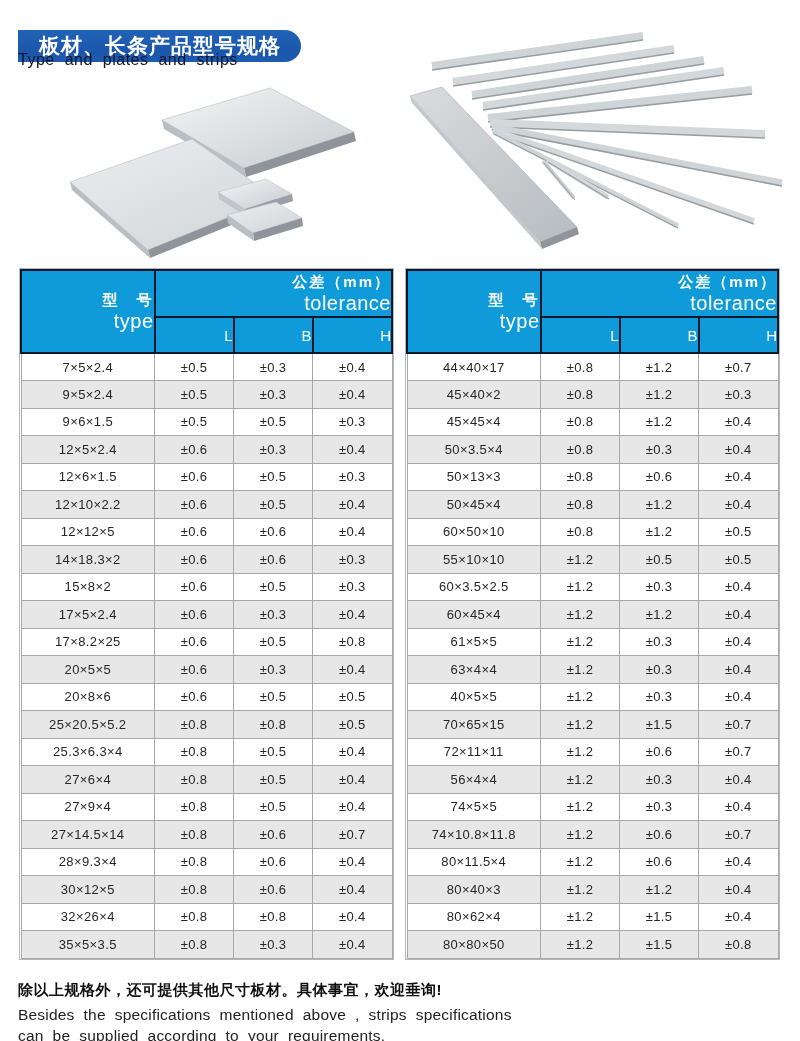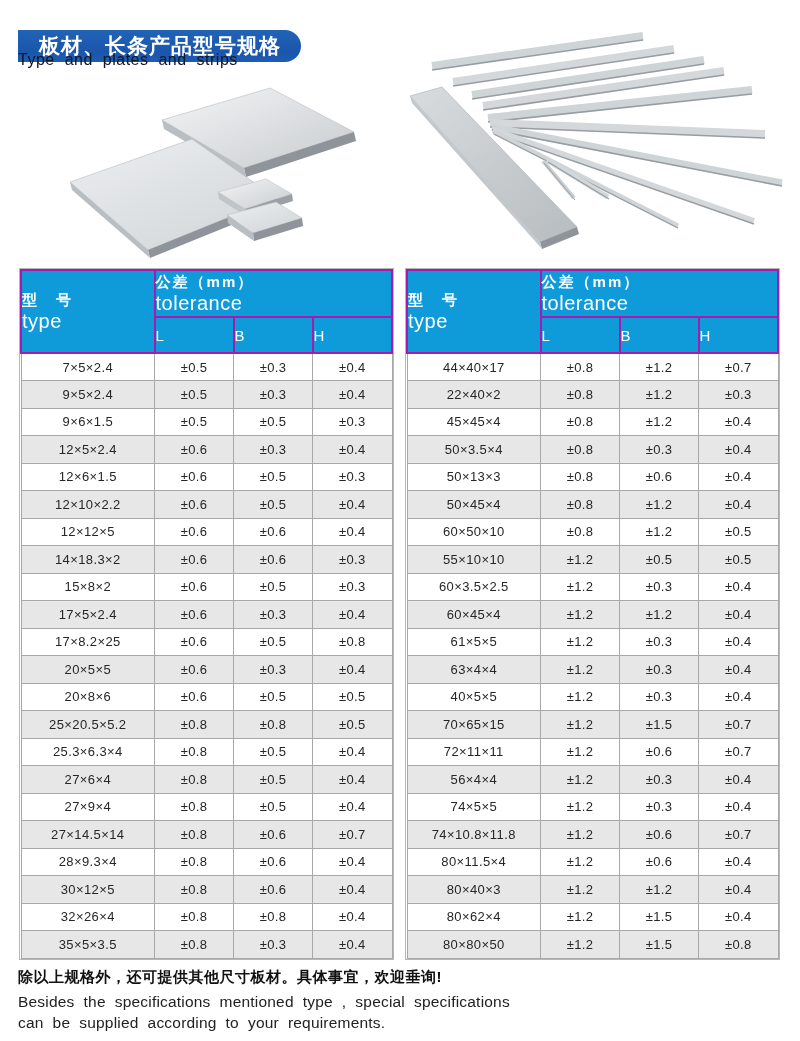--- a/index.html
+++ b/index.html
@@ -22,35 +22,35 @@
   }
   
   .photo-left  { position:absolute; left:62px;  top:82px; }
   .photo-right { position:absolute; left:390px; top:30px; }
   
   .spec-wrap { position:absolute; top:268px; width:375px; border:1px solid #b7b7b7; background:#fff; }
   .spec-wrap.left  { left:19px; }
   .spec-wrap.right { left:405px; }
   table.spec { width:100%; border-collapse:collapse; table-layout:fixed; }
   table.spec th {
-    background:#0f9bd9; color:#fff; border:2px solid #a21caf;
-    font-weight:normal; text-align:left; vertical-align:middle;
+    background:#0f9bd9; color:#fff; border:2px solid #0f172a;
+    font-weight:normal; text-align:right; vertical-align:middle;
   }
   th .zh { display:block; font-size:15px; font-weight:bold; letter-spacing:2px; }
   th .en { display:block; font-size:20px; font-weight:normal; letter-spacing:0.5px; }
   th.col-letter { font-size:15px; height:36px; }
   tr.hdr-top th { height:47px; }
   table.spec td {
     border:1px solid #a8a8a8; height:27.5px; text-align:center;
     font-size:13px; color:#262626; letter-spacing:0.4px; background:#fff;
   }
   table.spec tbody tr:nth-child(even) td { background:#e7e7e7; }
   
   .footer { position:absolute; left:18px; top:968px; }
-  .footer .zh-line { font-size:15px; font-weight:bold; color:#111; letter-spacing:0.5px; }
+  .footer .zh-line { font-size:15px; font-weight:bold; color:#111; letter-spacing:0.5px;margin-top:13px; }
   .footer .en-line { font-size:15.5px; color:#222; word-spacing:4.5px; letter-spacing:0.2px; line-height:21px; }
   .footer .zh-line { margin-bottom:4px; }
 </style>
 </head>
 <body>
 
 <div class="page">
 
   <div class="banner">
     <span>板材、长条产品型号规格</span>
@@ -312,21 +312,21 @@
         </tr>
       </thead>
       <tbody>
           <tr>
             <td>44×40×17</td>
             <td>±0.8</td>
             <td>±1.2</td>
             <td>±0.7</td>
           </tr>
           <tr>
-            <td>22×40×2</td>
+            <td>45×40×2</td>
             <td>±0.8</td>
             <td>±1.2</td>
             <td>±0.3</td>
           </tr>
           <tr>
             <td>45×45×4</td>
             <td>±0.8</td>
             <td>±1.2</td>
             <td>±0.4</td>
           </tr>
@@ -443,17 +443,17 @@
             <td>±1.2</td>
             <td>±1.5</td>
             <td>±0.8</td>
           </tr>
         </tbody>
     </table>
   </div>
 
   <div class="footer">
     <div class="zh-line">除以上规格外，还可提供其他尺寸板材。具体事宜，欢迎垂询!</div>
-    <div class="en-line">Besides the specifications mentioned type , special specifications</div>
+    <div class="en-line">Besides the specifications mentioned above , strips specifications</div>
     <div class="en-line">can be supplied according to your requirements.</div>
   </div>
 
 </div>
 
 </body></html>

